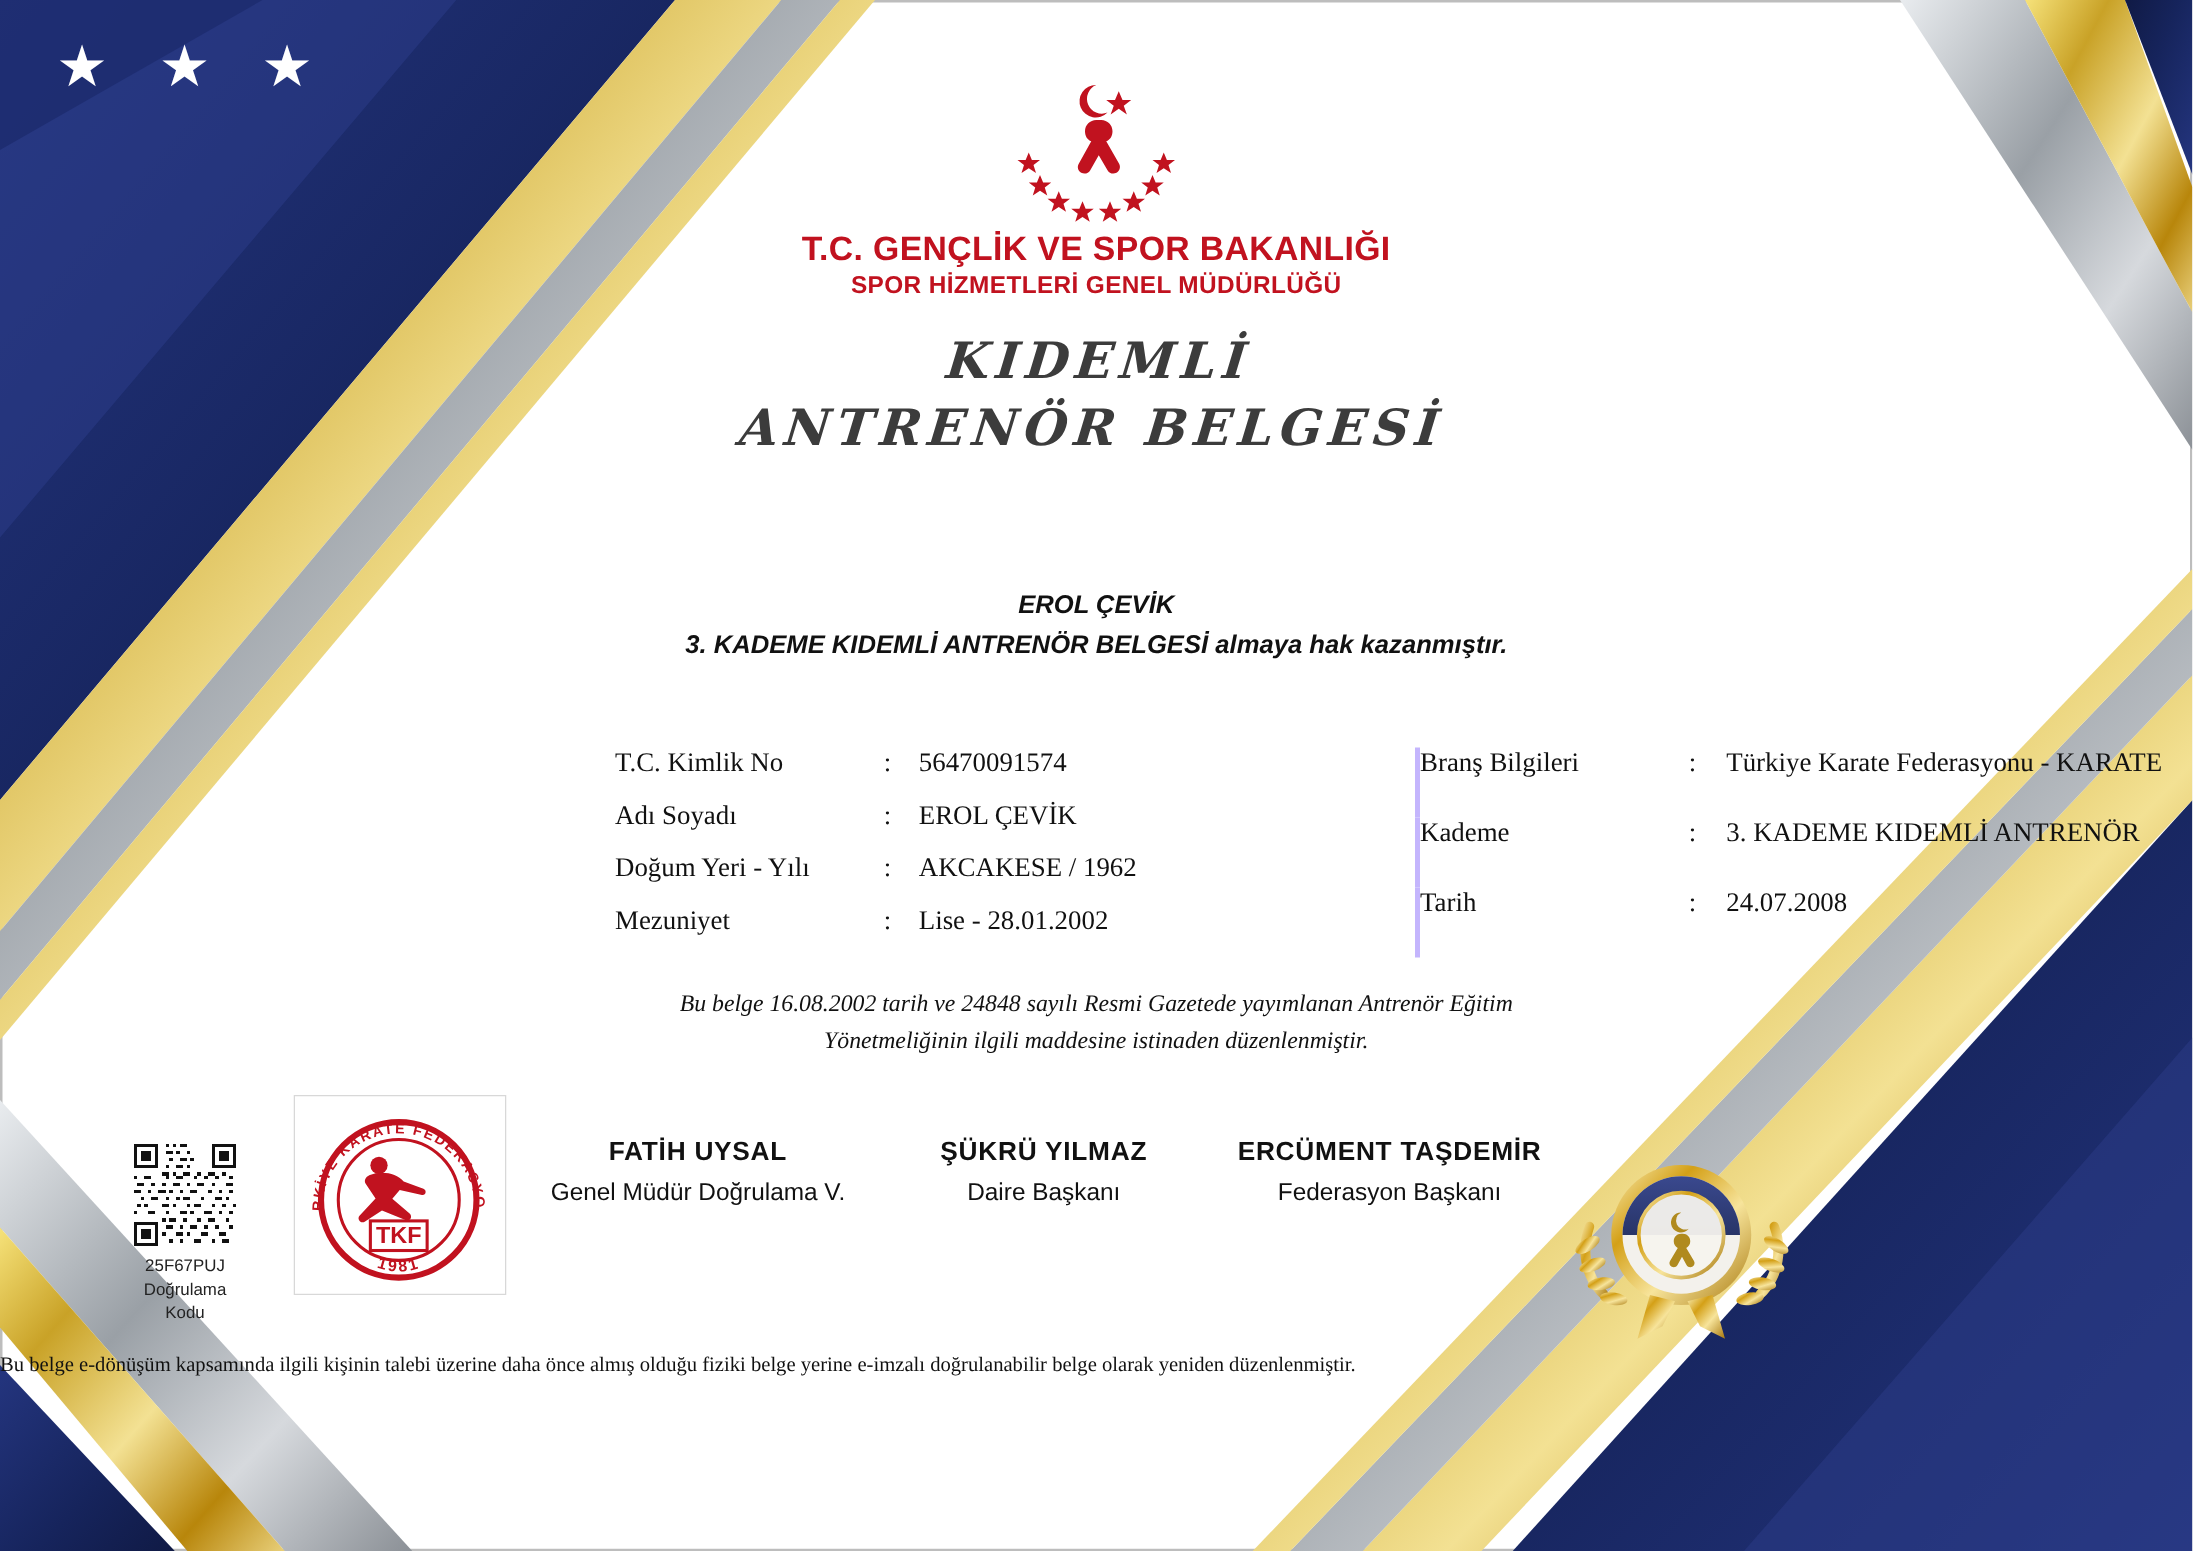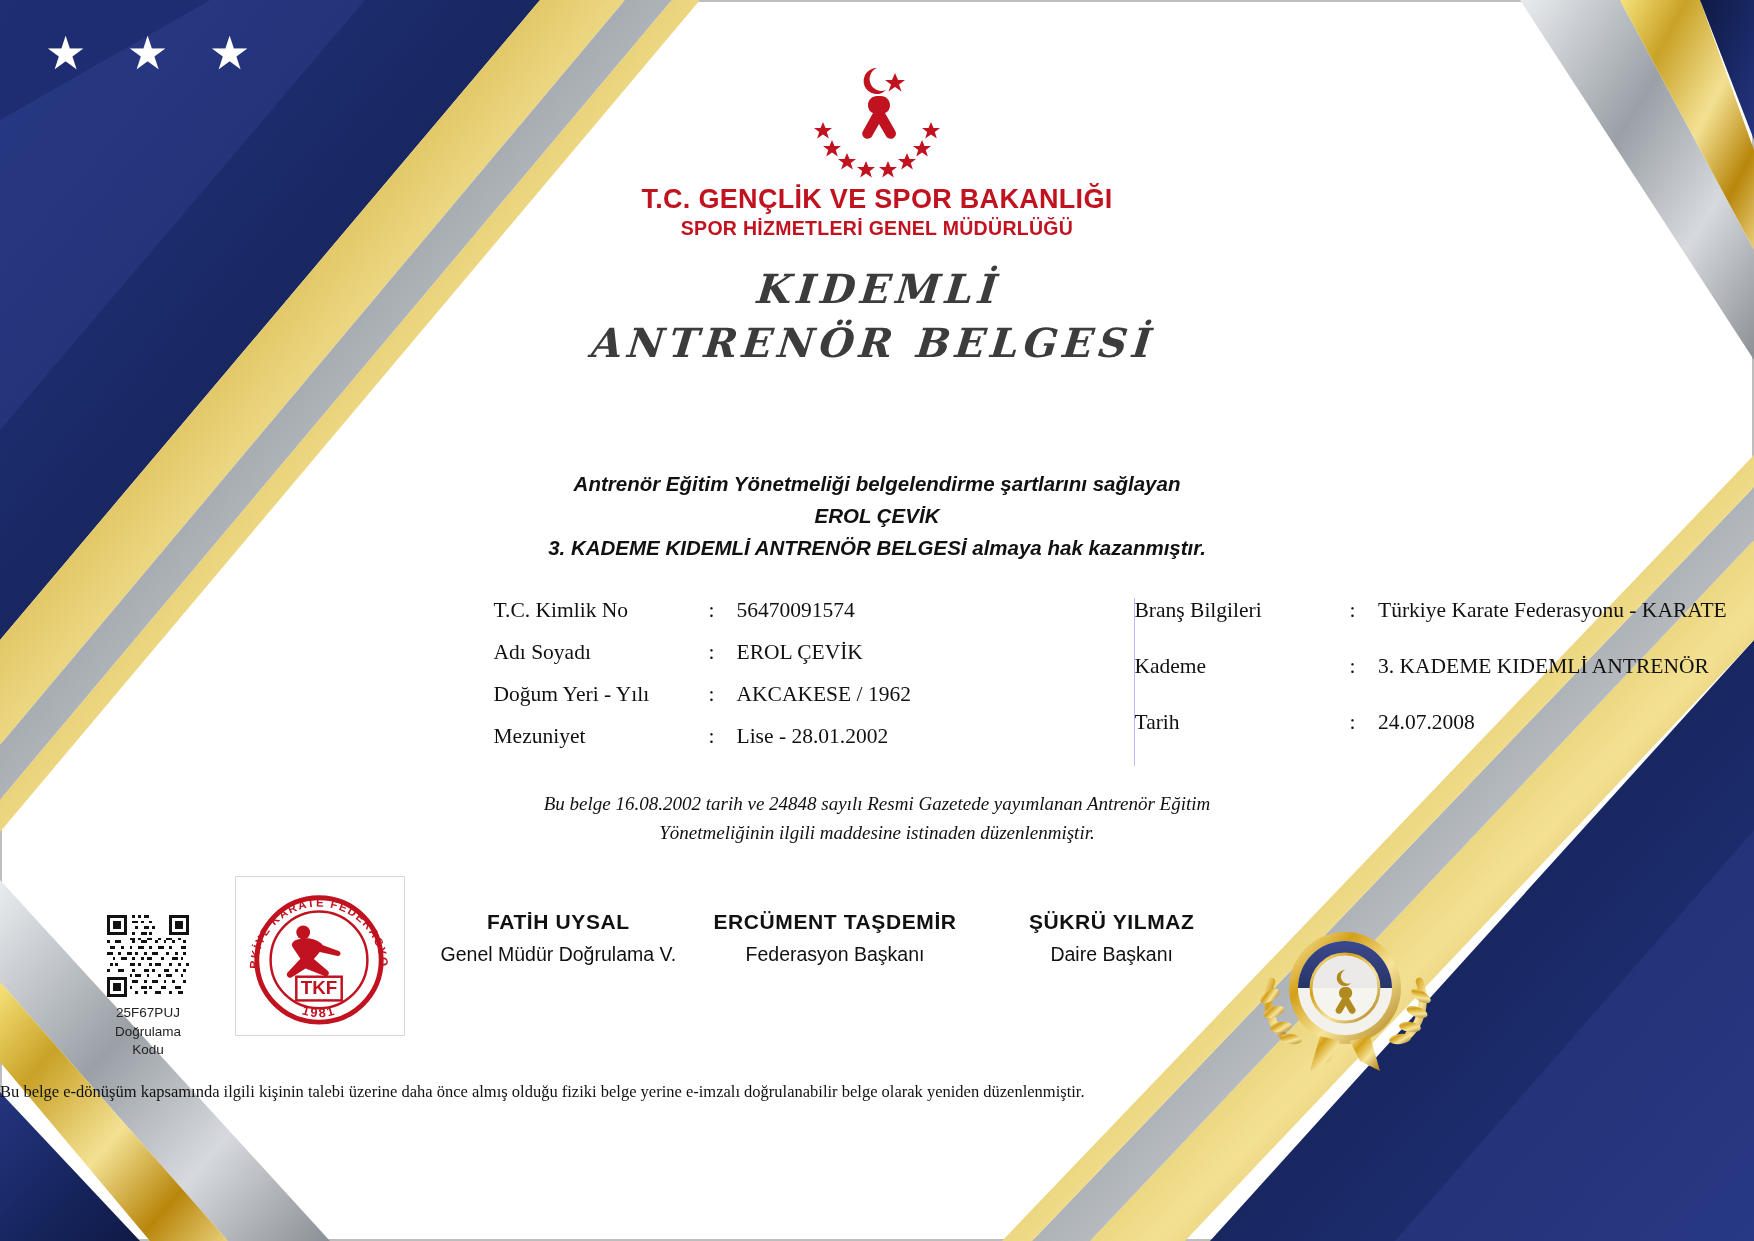--- a/index.html
+++ b/index.html
@@ -111,21 +111,21 @@
     width: 100%;
     display: flex;
     justify-content: flex-end;
     z-index: 4;
   }
   .info-col {
     display: table;
     border-collapse: collapse;
   }
   .info-col.left { width: 640px; }
-  .info-col.right { width: 620px; padding-left: 60px; border-left: 1px solid #c4b5fd; }
+  .info-col.right { width: 620px; padding-left: 60px; border-left: 4px solid #c4b5fd; }
   .info-row { display: table-row; }
   .info-label, .info-colon, .info-value {
     display: table-cell;
     font-family: "Liberation Serif", serif;
     font-size: 21.5px;
     color: #111111;
     padding: 0 0 17px 0;
     white-space: nowrap;
   }
   .info-label { width: 215px; }
@@ -324,21 +324,20 @@
     <div class="ministry-line1">T.C. GENÇLİK VE SPOR BAKANLIĞI</div>
     <div class="ministry-line2">SPOR HİZMETLERİ GENEL MÜDÜRLÜĞÜ</div>
 
     <div class="doc-title">
       <div>KIDEMLİ</div>
       <div>ANTRENÖR BELGESİ</div>
     </div>
   </div>
 
   <div class="statement">
-    <div>Antrenör Eğitim Yönetmeliği belgelendirme şartlarını sağlayan</div>
     <div>EROL ÇEVİK</div>
     <div>3. KADEME KIDEMLİ ANTRENÖR BELGESİ almaya hak kazanmıştır.</div>
   </div>
 
   <div class="info-wrap">
 
     <div class="info-col left">
       <div class="info-row">
         <span class="info-label">T.C. Kimlik No</span>
         <span class="info-colon">:</span>
@@ -525,26 +524,26 @@
       </text>
     </svg>
   </div>
 
   <div class="signatures">
     <div class="sig">
       <div class="sig-name">FATİH  UYSAL</div>
       <div class="sig-title">Genel Müdür Doğrulama V.</div>
     </div>
     <div class="sig">
+      <div class="sig-name">ŞÜKRÜ  YILMAZ</div>
+      <div class="sig-title">Daire Başkanı</div>
+    </div>
+    <div class="sig">
       <div class="sig-name">ERCÜMENT  TAŞDEMİR</div>
       <div class="sig-title">Federasyon Başkanı</div>
-    </div>
-    <div class="sig">
-      <div class="sig-name">ŞÜKRÜ  YILMAZ</div>
-      <div class="sig-title">Daire Başkanı</div>
     </div>
   </div>
 
   <svg class="gold-seal" viewBox="0 0 195 165">
     <defs>
       <linearGradient id="sealgold" x1="0" y1="0" x2="1" y2="1">
         <stop offset="0%" stop-color="#fbf0b9"></stop>
         <stop offset="30%" stop-color="#d4a017"></stop>
         <stop offset="60%" stop-color="#f7e49b"></stop>
         <stop offset="100%" stop-color="#a8780c"></stop>

